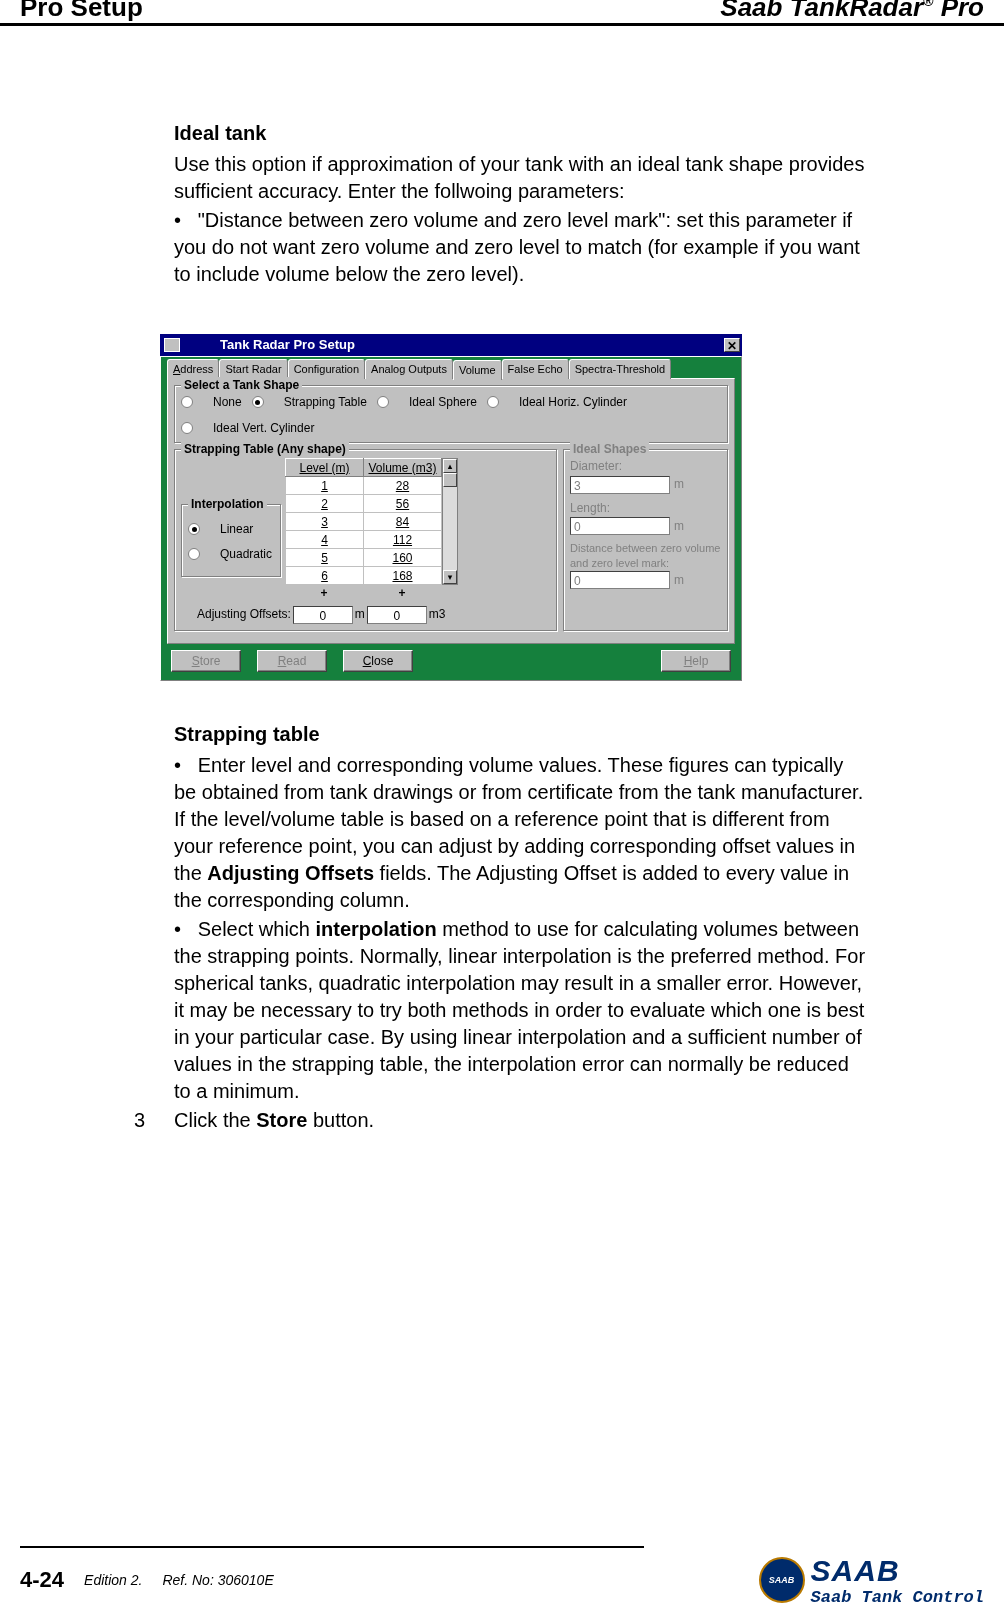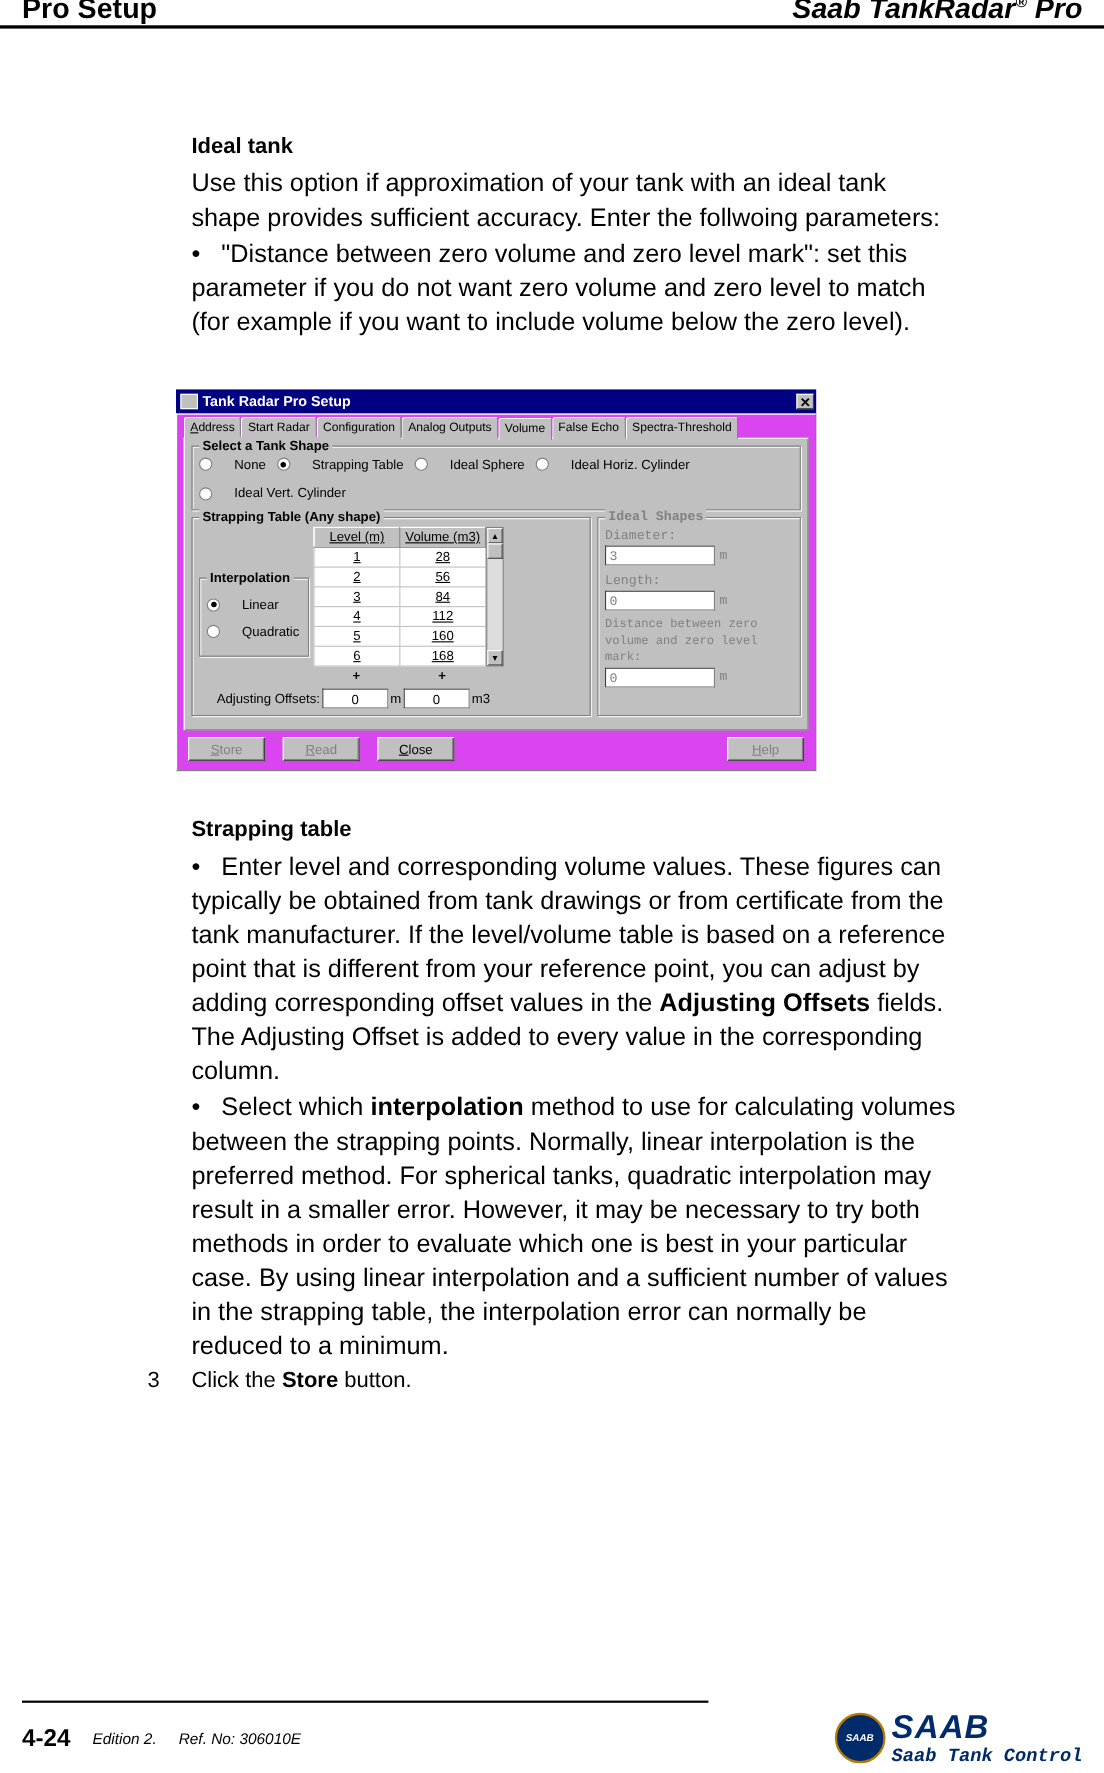--- a/index.html
+++ b/index.html
@@ -35,21 +35,21 @@
     left: 174px;
     top: 120px;
     width: 695px;
     line-height: 1.35;
   }
   .content h3 {
     font-size: 20px;
     margin-bottom: 4px;
   }
   .content p, .content li {
-    font-size: 23px;
+    font-size: 20px;
     margin-bottom: 2px;
   }
   .bullet { 
     padding: 0;
     margin-bottom: 2px;
   }
   .step {
     font-size: 20px;
     display: flex;
     margin-left:-40px;
@@ -71,35 +71,35 @@
     font-size: 13px;
     font-weight: bold;
   }
   .titlebar .tb-icon {
     width: 16px; height: 14px;
     background: #c0c0c0;
     margin-right: 4px;
     display: inline-block;
     border:1px solid #fff;
   }
-  .titlebar .tb-left { display:flex; align-items:center;}
+  .titlebar .tb-left { display:flex; align-items:center;gap:36px;}
   .titlebar .close {
     width: 16px; height: 14px;
     background: #c0c0c0;
     color: #000;
     text-align: center;
     line-height: 14px;
     font-weight: bold;
     border:1px solid #fff;
     border-right-color:#404040;
     border-bottom-color:#404040;
     font-size:12px;
   }
   .dialog {
-    background: #d946ef;
+    background: #15803d;
     border: 1px solid #808080;
     border-top-color:#fff;
     border-left-color:#fff;
     padding: 2px 6px 8px 6px;
     font-family: "MS Sans Serif", Tahoma, sans-serif;
     font-size: 12px;
     color: #000;
   }
   .tabs {
     display:flex;
@@ -152,21 +152,21 @@
     width:12px; height:12px; border-radius:50%;
     background:#fff;
     border:1px solid #808080;
     display:flex; align-items:center; justify-content:center;
   }
   .radio .dot.sel::after{
     content:""; width:5px; height:5px; border-radius:50%; background:#000;
   }
   .cols { display:flex; gap:6px;}
   .strap-box { flex: 1 1 auto; }
-  .ideal-box { width: 185px; font-family: Liberation Mono, monospace; }
+  .ideal-box { width: 165px; }
   .disabled { color:#808080; }
   .disabled .legend { color:#808080;}
   .interp {
     width:100px;
     float:left;
   }
   .table-outer{
     margin-left:104px;
     display:flex;
   }

